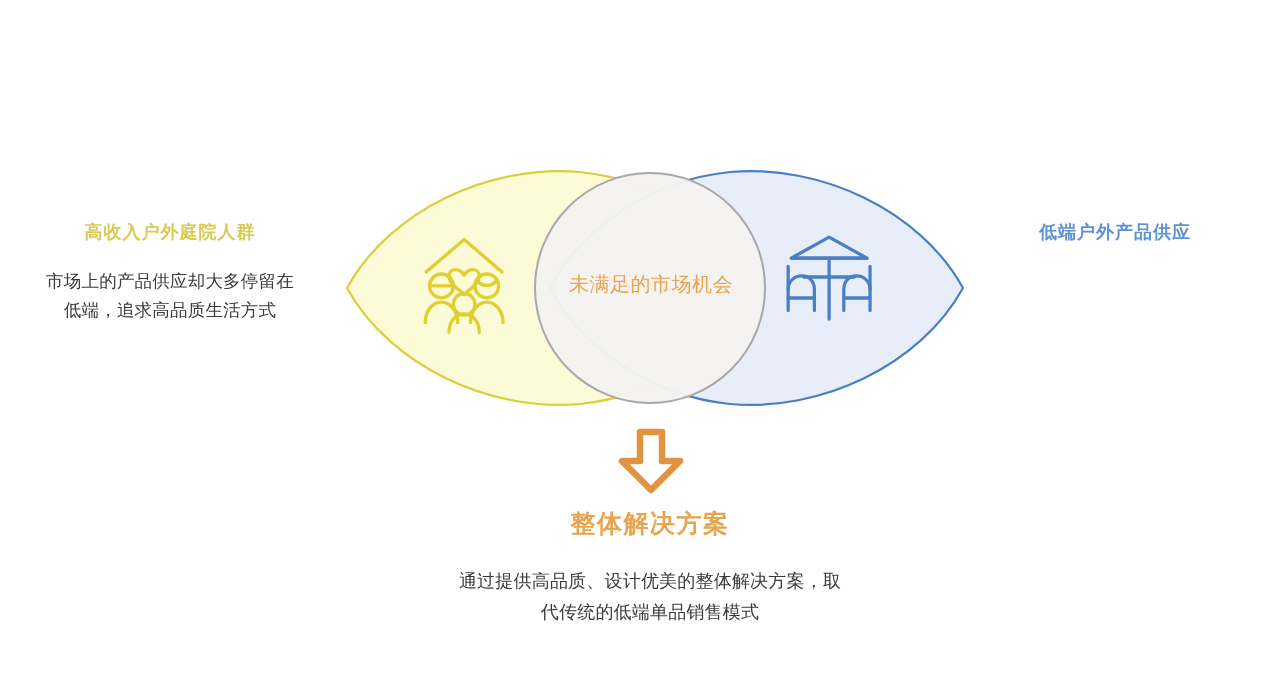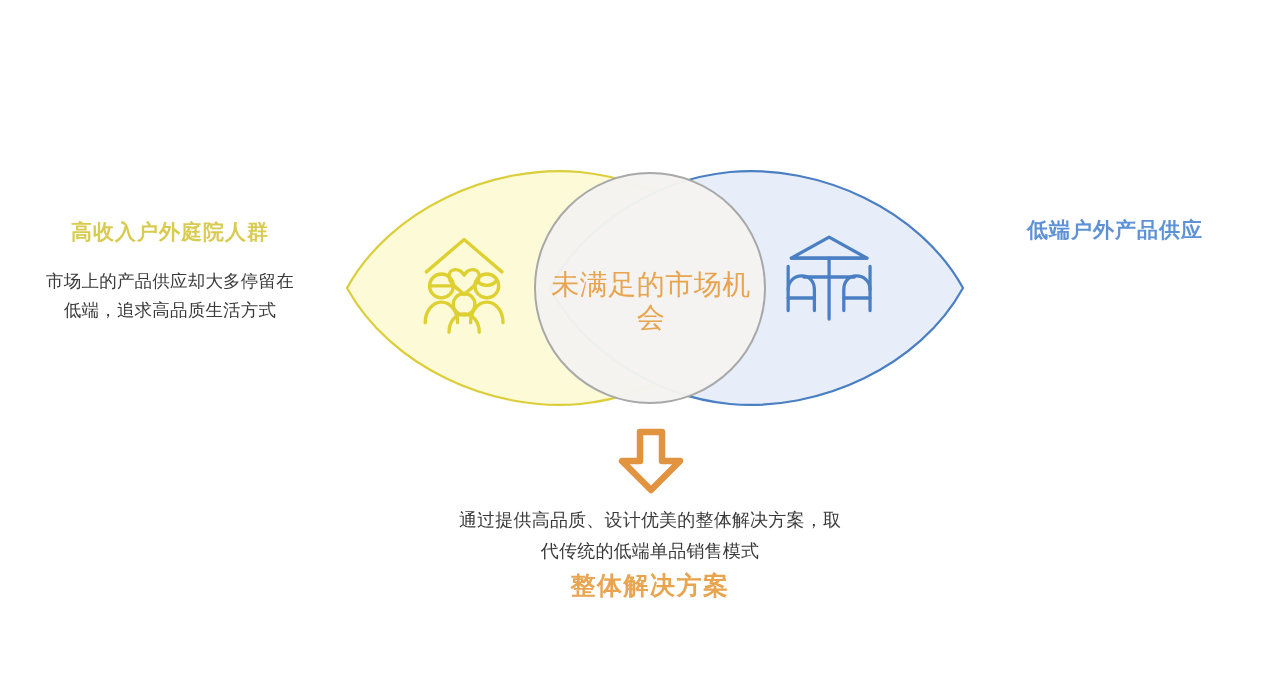--- a/index.html
+++ b/index.html
@@ -34,47 +34,47 @@
 
   
   .side-block {
     position: absolute;
     text-align: center;
   }
   .side-block.left  { left: 10px;  top: 215px; width: 320px; }
   .side-block.right { left: 955px; top: 215px; width: 320px; }
 
   .side-title {
-    font-size: 21px;
+    font-size: 18px;
     font-weight: bold;
     letter-spacing: 1px;
     line-height: 34px;
     margin: 0 0 18px 0;
     white-space: nowrap;
   }
   .side-title.yellow { color: #D9CB52; }
-  .side-title.blue   { color: #5E92D6; font-family: Liberation Mono, monospace; }
+  .side-title.blue   { color: #5E92D6; }
 
   .side-desc {
     font-size: 17.5px;
     line-height: 29px;
     color: #3a3a3a;
     margin: 0 auto;
     width: 262px;
     letter-spacing: 0.2px;
   }
 
   
   #center-label {
     position: absolute;
     left: 545px;
     top: 268px;
     width: 212px;
     text-align: center;
-    font-size: 28px;
+    font-size: 20px;
     line-height: 33px;
     color: #E8A44E;
     letter-spacing: 0.5px;
     pointer-events: none;
   }
 
   
   #arrow-svg {
     position: absolute;
     left: 608px;
@@ -198,17 +198,17 @@
 
   <div class="side-block right">
     <div class="side-title blue">低端户外产品供应</div>
   </div>
 
   <svg id="arrow-svg" viewBox="0 0 86 68">
     <path d="M 32 4 L 54 4 L 54 33 L 72 33 L 43 62 L 14 33 L 32 33 Z" fill="none" stroke="#E29340" stroke-width="6.5" stroke-linejoin="round" stroke-linecap="round"></path>
   </svg>
 
   <div id="bottom-block">
+    <div id="bottom-title">整体解决方案</div>
     <div id="bottom-desc">通过提供高品质、设计优美的整体解决方案，取代传统的低端单品销售模式</div>
-    <div id="bottom-title">整体解决方案</div>
   </div>
 
 </div>
 
 </body></html>

